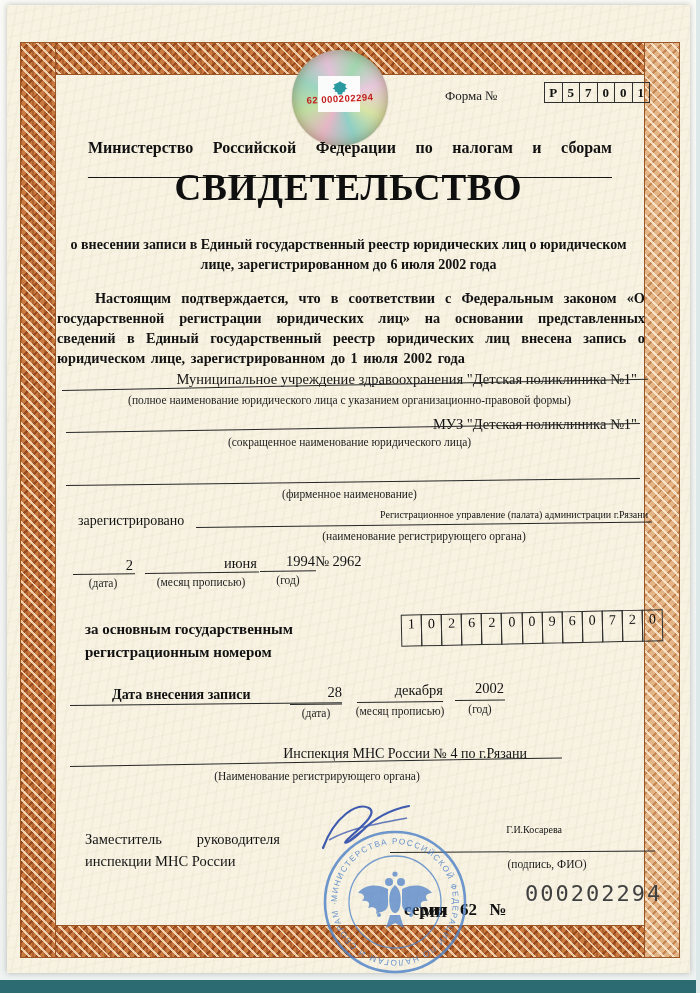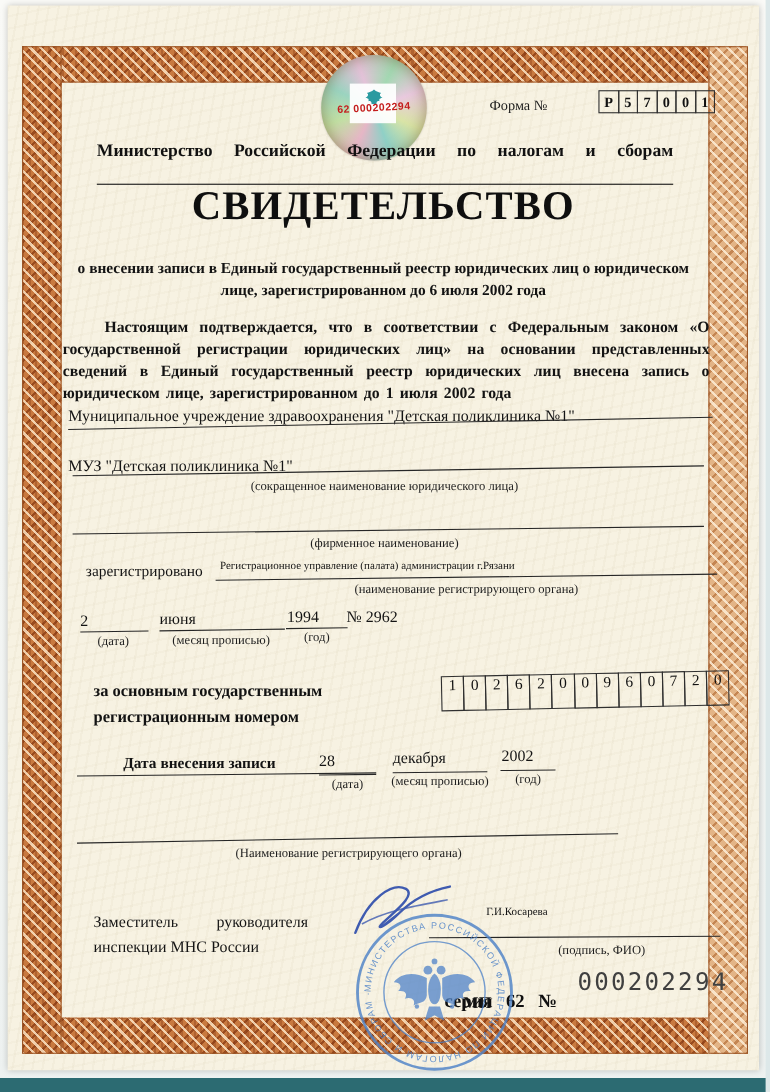--- a/index.html
+++ b/index.html
@@ -42,31 +42,31 @@
 
   .form-label{position:absolute;left:438px;top:83px;font:13px "Liberation Serif",serif;color:#1b1b1b;}
   .cells{position:absolute;display:flex;}
   .form-code{left:538px;top:77px;}
   .form-code .cell{width:16.5px;height:19px;border:1px solid #2f2f2f;margin-left:-1px;
         font:bold 13px "Liberation Serif",serif;color:#111;display:flex;align-items:center;justify-content:center;}
   .ogrn-boxes{left:395px;top:607px;transform:rotate(-1.2deg);}
   .ogrn-boxes .cell{width:19.1px;height:29px;border:1px solid #2f2f2f;margin-left:-1px;
         font:14px "Liberation Serif",serif;color:#111;display:flex;align-items:flex-start;justify-content:center;padding-top:1px;}
 
-  .ministry{position:absolute;left:81px;top:124px;width:524px;padding-bottom:20px;
+  .ministry{position:absolute;left:81px;top:134px;width:524px;padding-bottom:20px;
         border-bottom:1.5px solid #151515;font:bold 16px "Liberation Serif",serif;color:#111;
         text-align:justify;text-align-last:justify;white-space:nowrap;}
   .title{position:absolute;left:0;top:161px;width:683px;text-align:center;
         font:bold 37px "Liberation Serif",serif;letter-spacing:1px;color:#0f0f0f;}
   .subtitle{position:absolute;left:50px;top:230px;width:583px;text-align:center;
         font:bold 14px "Liberation Serif",serif;line-height:1.42;color:#131313;}
   .body-par{position:absolute;left:50px;top:283px;width:588px;text-align:justify;text-indent:38px;
         font:bold 14.3px "Liberation Serif",serif;line-height:1.40;color:#131313;word-spacing:2px;}
 
-  .val{position:absolute;font:14.5px "Liberation Serif",serif;color:#141414;text-align:left;white-space:nowrap;}
+  .val{position:absolute;font:14.5px "Liberation Serif",serif;color:#141414;text-align:right;white-space:nowrap;}
   .cap{position:absolute;font:11.5px "Liberation Serif",serif;color:#1e1e1e;text-align:center;}
   .ln{position:absolute;border-top:1.2px solid #262626;transform-origin:left center;}
   .lbl{position:absolute;font:14px "Liberation Serif",serif;color:#141414;}
 
   .fn-val{left:55px;top:366px;width:575px;}
   .fn-line{left:55px;top:385px;width:586px;transform:rotate(-1.1deg);}
   .fn-cap{left:55px;top:389px;width:575px;}
   .sn-val{left:55px;top:411px;width:575px;}
   .sn-line{left:59px;top:427px;width:574px;transform:rotate(-0.9deg);}
   .sn-cap{left:55px;top:431px;width:575px;}
@@ -150,20 +150,21 @@
         <div class="cell">1</div>
       </div>
 
     <div class="ministry">Министерство Российской Федерации по налогам и сборам</div>
     <div class="title">СВИДЕТЕЛЬСТВО</div>
     <div class="subtitle">о внесении записи в Единый государственный реестр юридических лиц о юридическом лице, зарегистрированном до 6 июля 2002 года</div>
     <div class="body-par">Настоящим подтверждается, что в соответствии с Федеральным законом «О государственной регистрации юридических лиц» на основании представленных сведений в Единый государственный реестр юридических лиц внесена запись о юридическом лице, зарегистрированном до 1 июля 2002 года</div>
 
     <div class="val fn-val">Муниципальное учреждение здравоохранения "Детская поликлиника №1"</div>
     <div class="ln fn-line"></div>
+    <div class="cap fn-cap">(полное наименование юридического лица с указанием организационно-правовой формы)</div>
 
     <div class="val sn-val">МУЗ "Детская поликлиника №1"</div>
     <div class="ln sn-line"></div>
     <div class="cap sn-cap">(сокращенное наименование юридического лица)</div>
 
     <div class="ln bn-line"></div>
     <div class="cap bn-cap">(фирменное наименование)</div>
 
     <div class="lbl reg-lbl">зарегистрировано</div>
     <div class="val ra-val">Регистрационное управление (палата) администрации г.Рязани</div>
@@ -203,20 +204,21 @@
     <div class="val d2-val">28</div>
     <div class="ln d2-line"></div>
     <div class="cap d2-cap">(дата)</div>
     <div class="val m2-val">декабря</div>
     <div class="ln m2-line"></div>
     <div class="cap m2-cap">(месяц прописью)</div>
     <div class="val y2-val">2002</div>
     <div class="ln y2-line"></div>
     <div class="cap y2-cap">(год)</div>
 
+    <div class="val insp-val">Инспекция МНС России № 4 по г.Рязани</div>
     <div class="ln insp-line"></div>
     <div class="cap insp-cap">(Наименование регистрирующего органа)</div>
 
     <div class="post">Заместитель руководителя инспекции МНС России</div>
 
     <svg class="stamp-svg" width="150" height="150" viewBox="0 0 150 150">
       <circle cx="75" cy="75" r="70" fill="none" stroke="#4d82c8" stroke-width="2.6" opacity="0.9"></circle>
       <circle cx="75" cy="75" r="46" fill="none" stroke="#4d82c8" stroke-width="1.3" opacity="0.85"></circle>
       <defs>
         <path id="rim" d="M75,75 m-58,0 a58,58 0 1,1 116,0 a58,58 0 1,1 -116,0"></path>

